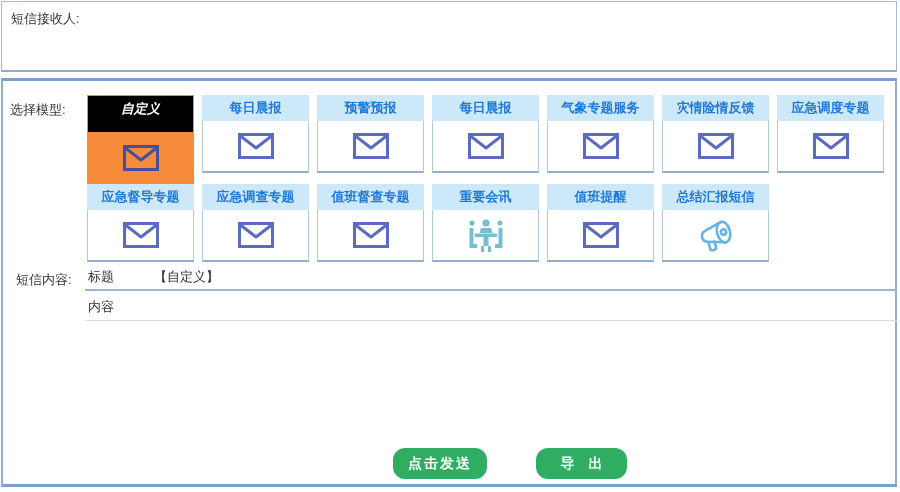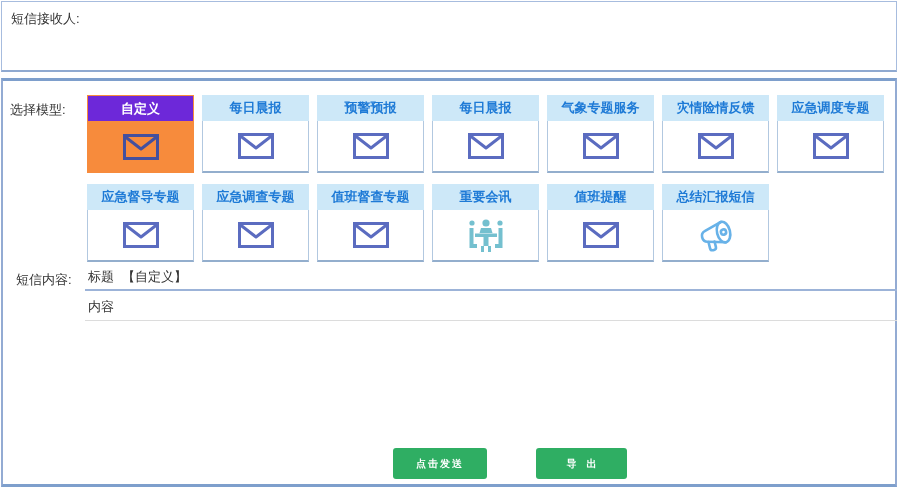--- a/index.html
+++ b/index.html
@@ -34,41 +34,41 @@
     background:#cde8f8; color:#1e7ad6; font-weight:bold; font-size:13px;
     white-space:nowrap; overflow:hidden;
   }
   .card .bd {
     height:52px; border:1px solid #b2c8e0; border-top:0;
     border-bottom:2px solid #93aecd;
     display:flex; align-items:center; justify-content:center;
     color:#5b6cc0; background:#fff;
   }
   .card.selected { border:1px solid #f78b3c; }
-  .card.selected .hd { background:#6d28d9; color:#fff; height:25px; line-height:25px; }
+  .card.selected .hd { background:#000000; color:#fff; height:36px; line-height:25px;font-style:italic; }
   .card.selected .bd { background:#f78b3c; border:0; height:51px; color:#44509e; }
   .bd.icon-meeting   { color:#74c0cf; }
   .bd.icon-megaphone { color:#68b2e8; }
   
   .title-row {
     position:absolute; left:85px; top:265px; width:812px; height:26px;
     border-bottom:2px solid #9cb3d8; display:flex; align-items:center;
   }
   .title-row .t-label { margin-left:3px; }
-  .title-row .t-value { margin-left:8px;text-align:center; }
+  .title-row .t-value { margin-left:40px;text-align:center; }
   .body-row {
     position:absolute; left:85px; top:293px; width:812px; height:28px;
     border-bottom:1px solid #dcdcdc; display:flex; align-items:center;
   }
   .body-row .b-label { margin-left:3px; }
   
   .btn {
     position:absolute; top:448px; height:31px; border:0; cursor:pointer;
-    background:#2fae63; color:#fff; font-size:10px; font-weight:bold;
-    font-family:inherit; border-radius:3px; letter-spacing:2px;
+    background:#2fae63; color:#fff; font-size:14px; font-weight:bold;
+    font-family:inherit; border-radius:12px; letter-spacing:2px;
     display:flex; align-items:center; justify-content:center;
   }
   #send-btn   { left:393px; width:94px; }
   #export-btn { left:508px; width:91px; letter-spacing:0;margin-left:28px; }
   .icon-svg { display:block; }
 </style>
 </head>
 <body>
 
 <div id="page">

